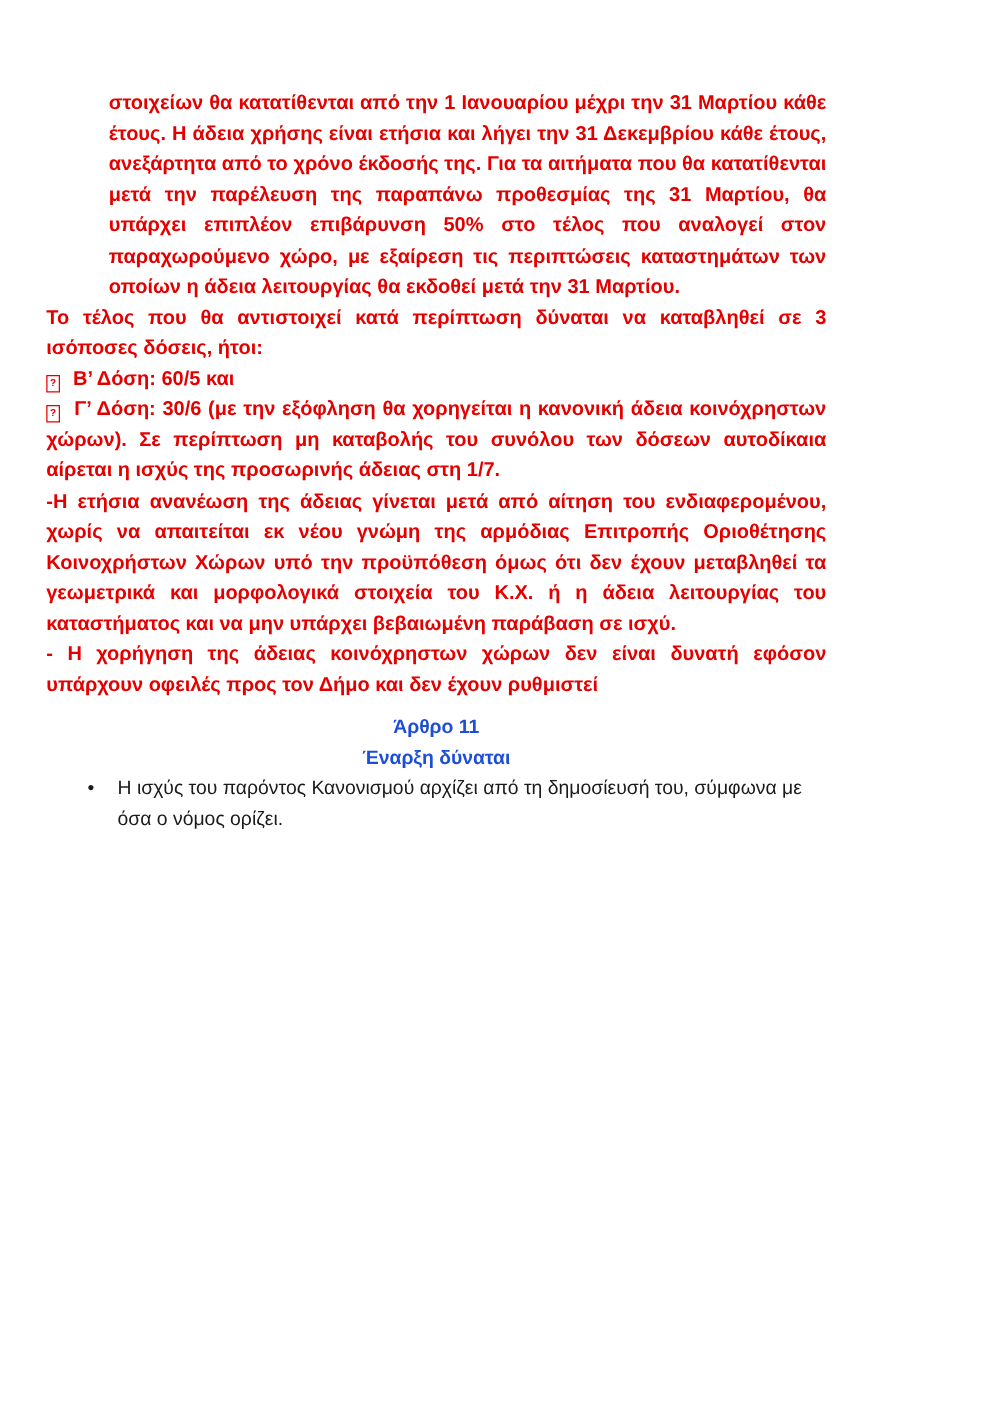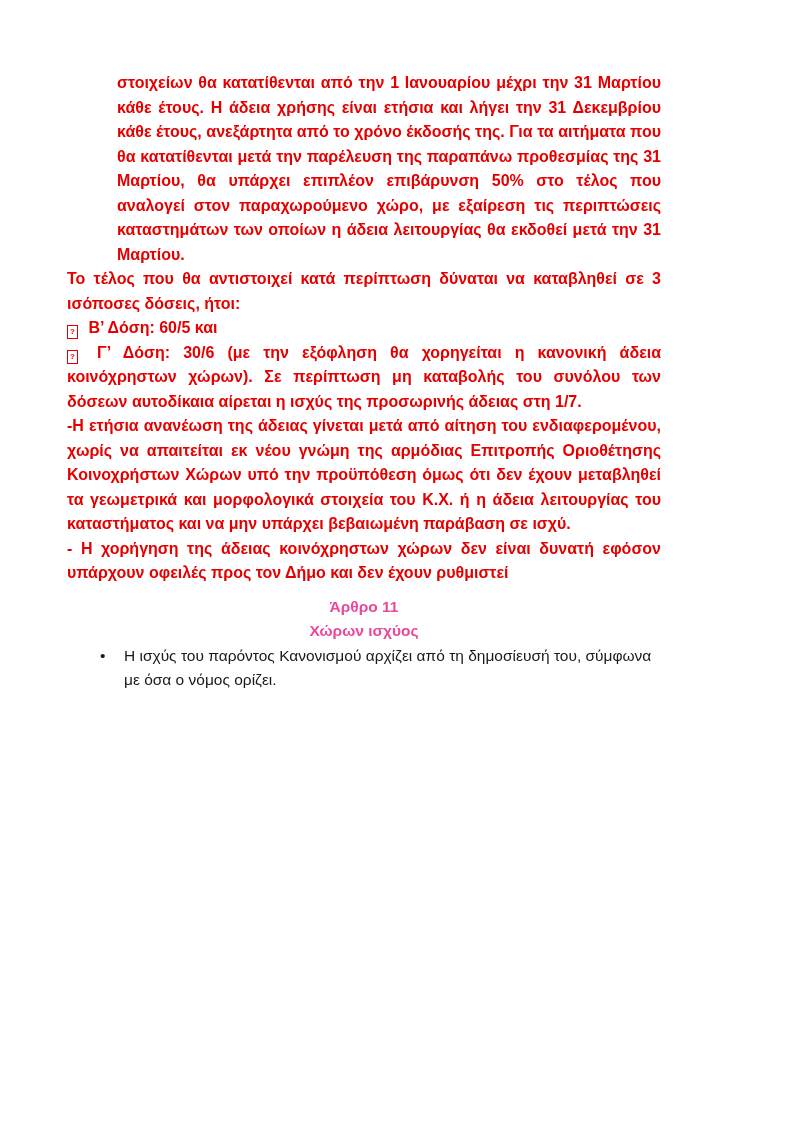--- a/index.html
+++ b/index.html
@@ -11,21 +11,21 @@
     width: 800px;
     height: 1131px;
     font-family: "Liberation Sans", sans-serif;
     color: #1a1a1a;
     overflow: hidden;
   }
   .page {
     box-sizing: border-box;
     width: 726px;
     height: 1131px;
-    padding: 71px 65px 0 67px;
+    padding: 71px 65px 0 37px;
     background: #ffffff;
   }
   .red-block p {
     margin: 0;
     color: #e50000;
     font-weight: 700;
     font-size: 16px;
     line-height: 24.5px;
     text-align: justify;
   }
@@ -48,21 +48,21 @@
     margin-right: 6px;
     vertical-align: -1px;
     text-align: center;
   }
   .article-heading {
     margin-top: 9px;
     text-align: center;
     font-weight: 700;
     font-size: 15.5px;
     line-height: 24.5px;
-    color: #ec4899;
+    color: #1d4ed8;
   }
   .article-heading div { margin: 0; }
   .bullet-list {
     margin: 0;
     padding: 0;
   }
   .bullet-item {
     position: relative;
     margin: 0;
     padding-left: 57px;
@@ -110,21 +110,21 @@
     </p>
 
     <p>
       <span>- Η χορήγηση της άδειας κοινόχρηστων χώρων δεν είναι δυνατή εφόσον υπάρχουν οφειλές προς τον Δήμο και δεν έχουν ρυθμιστεί</span>
     </p>
 
   </section>
 
   <div class="article-heading">
     <div>Άρθρο 11</div>
-    <div>Χώρων ισχύος</div>
+    <div>Έναρξη δύναται</div>
   </div>
 
   <div class="bullet-list">
     <div class="bullet-item">
       <span class="bullet-marker">•</span>
       <span>Η ισχύς του παρόντος Κανονισμού αρχίζει από τη δημοσίευσή του, σύμφωνα με όσα ο νόμος ορίζει.</span>
     </div>
   </div>
 
 </div>

